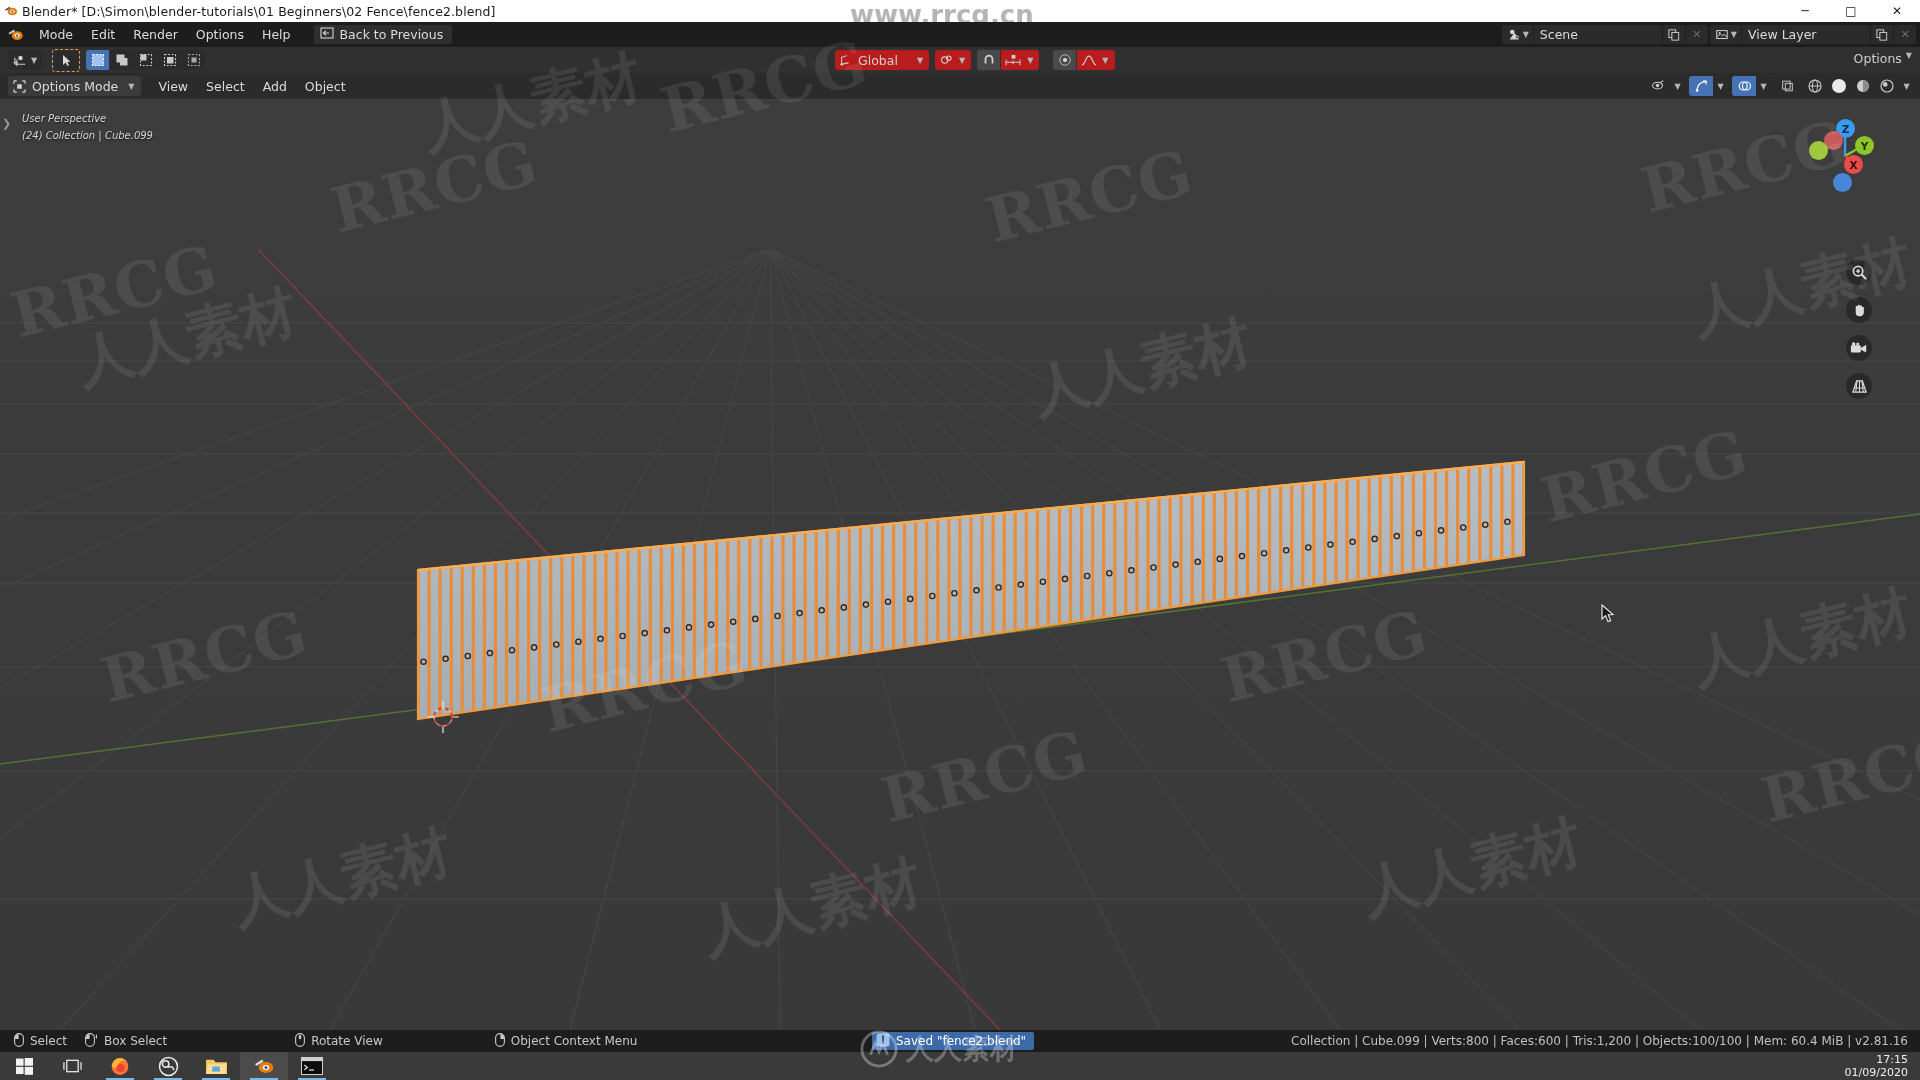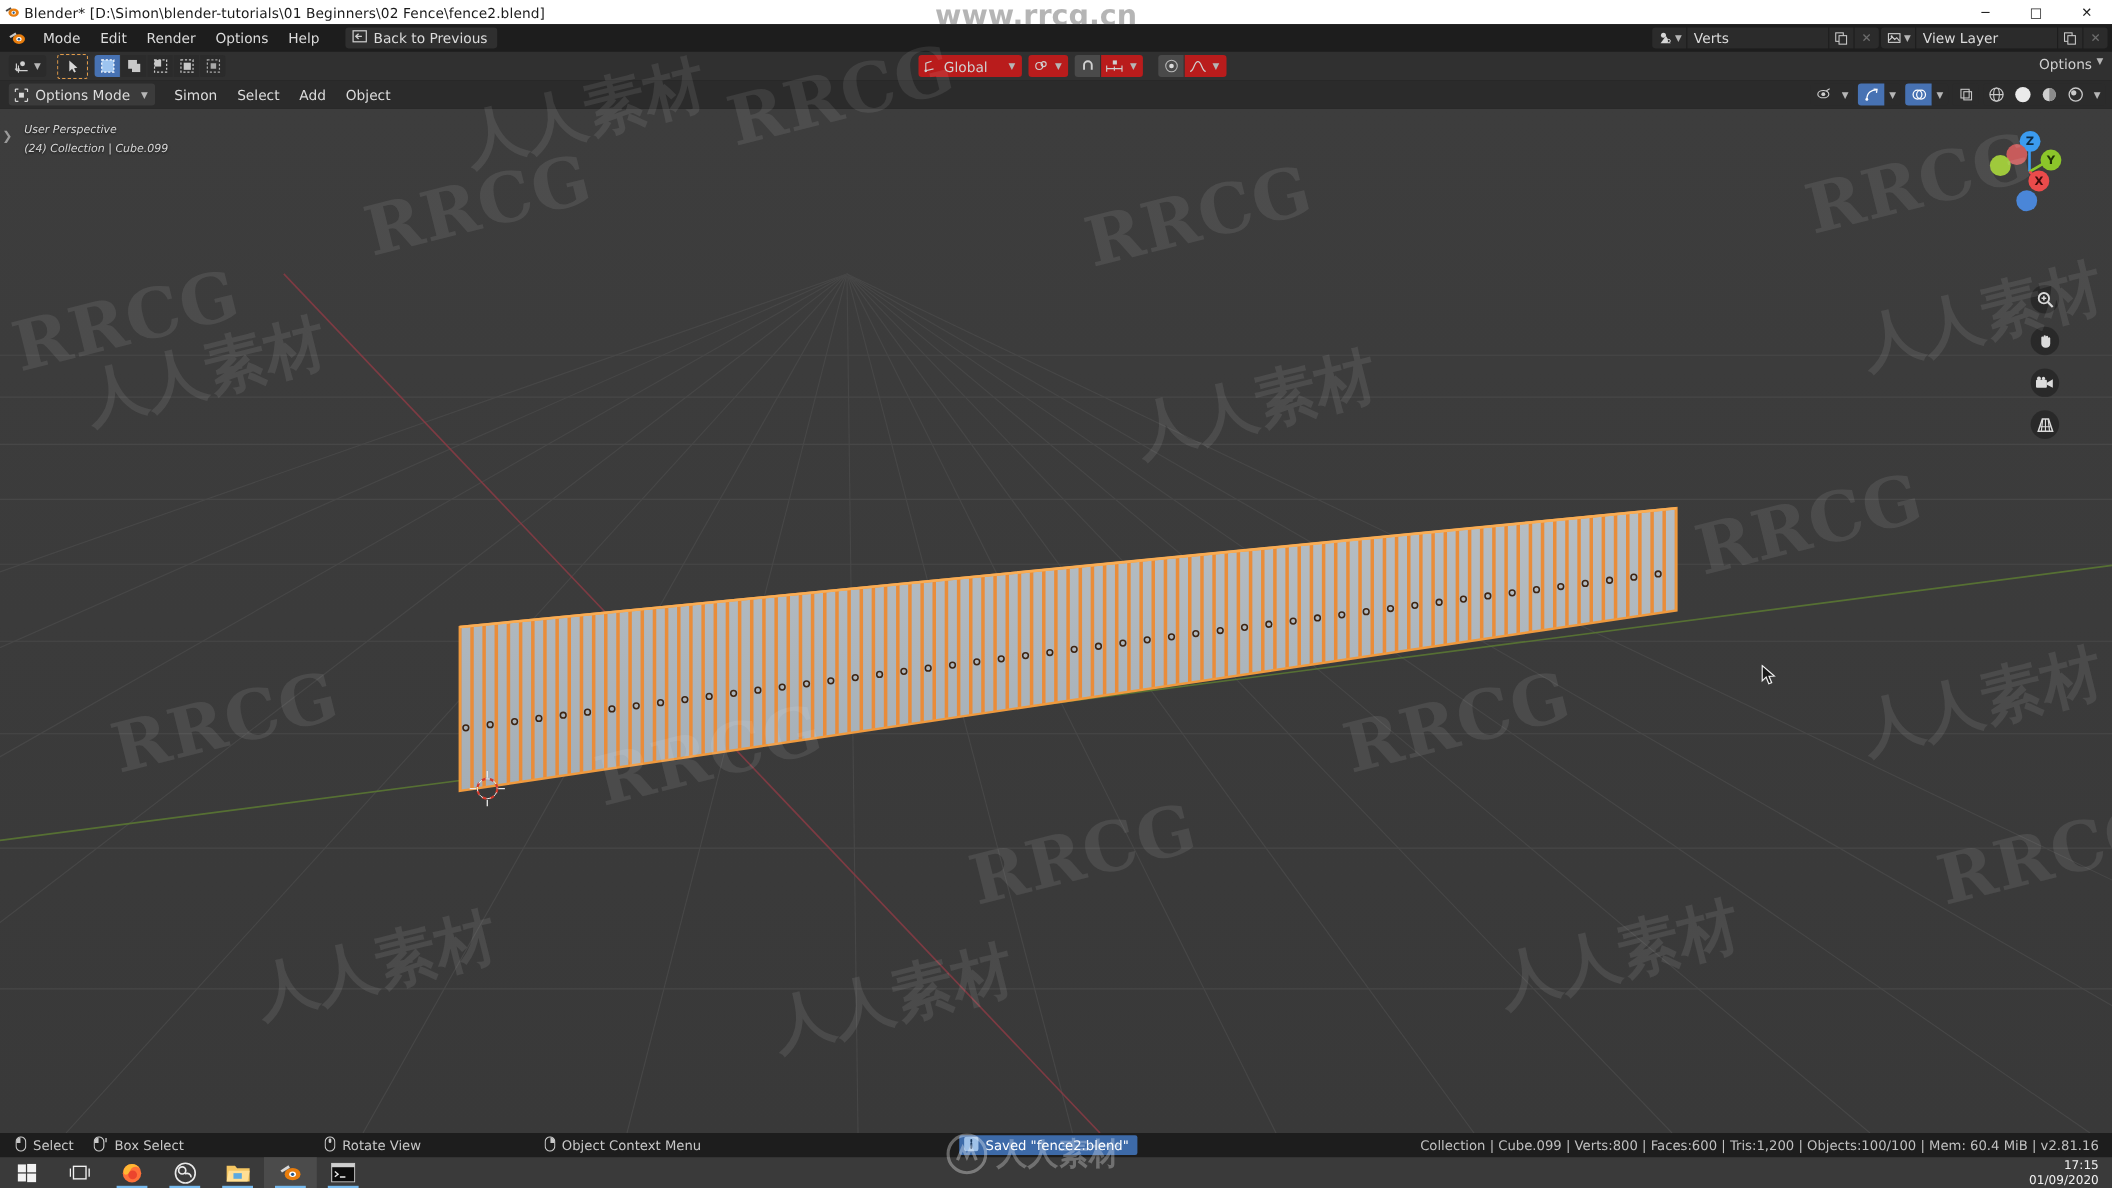--- a/index.html
+++ b/index.html
@@ -198,21 +198,21 @@
     <div class="topbar-right">
       <div class="id-block">
         <div class="id-icon">
           <svg width="14" height="14" viewBox="0 0 16 16">
             <circle cx="6" cy="4.5" r="2.6" fill="#d6d6d6"></circle>
             <path d="M3 13 L8.5 5.5 L13.5 13 Z" fill="#d6d6d6"></path>
             <circle cx="11.5" cy="10.5" r="1.6" fill="#2b2b2b" stroke="#d6d6d6" stroke-width="1"></circle>
           </svg>
           <span class="chev">▼</span>
         </div>
-        <div class="id-name">Verts</div>
+        <div class="id-name">Scene</div>
         <div class="id-copy">
           <svg width="12" height="12" viewBox="0 0 14 14">
             <rect x="1" y="1" width="8" height="9" fill="none" stroke="#cfcfcf" stroke-width="1.1"></rect>
             <rect x="4.5" y="4" width="8" height="9" fill="#2b2b2b" stroke="#cfcfcf" stroke-width="1.1"></rect>
           </svg>
         </div>
         <div class="id-x">✕</div>
       </div>
 
       <div class="id-block">
@@ -342,21 +342,21 @@
   <div class="vphdr">
     <div class="mode-pill">
       <svg width="13" height="13" viewBox="0 0 14 14">
         <path d="M1 1 H4 M1 1 V4 M13 1 H10 M13 1 V4 M1 13 H4 M1 13 V10 M13 13 H10 M13 13 V10" stroke="#d8d8d8" stroke-width="1.2" fill="none"></path>
         <rect x="4.6" y="4.6" width="4.8" height="4.8" fill="#d8d8d8"></rect>
       </svg>
       <span>Options Mode</span>
       <span class="chev" style="margin-left:4px">▼</span>
     </div>
     <div style="margin-left:8px;display:flex">
-      <div class="vmenu">Simon</div>
+      <div class="vmenu">View</div>
       <div class="vmenu">Select</div>
       <div class="vmenu">Add</div>
       <div class="vmenu">Object</div>
     </div>
 
     <div class="vphdr-right">
       <div class="rgrp">
         <div class="cell">
           <svg width="15" height="13" viewBox="0 0 16 14">
             <ellipse cx="7" cy="6" rx="5.4" ry="3.6" fill="none" stroke="#d0d0d0" stroke-width="1.1"></ellipse>

